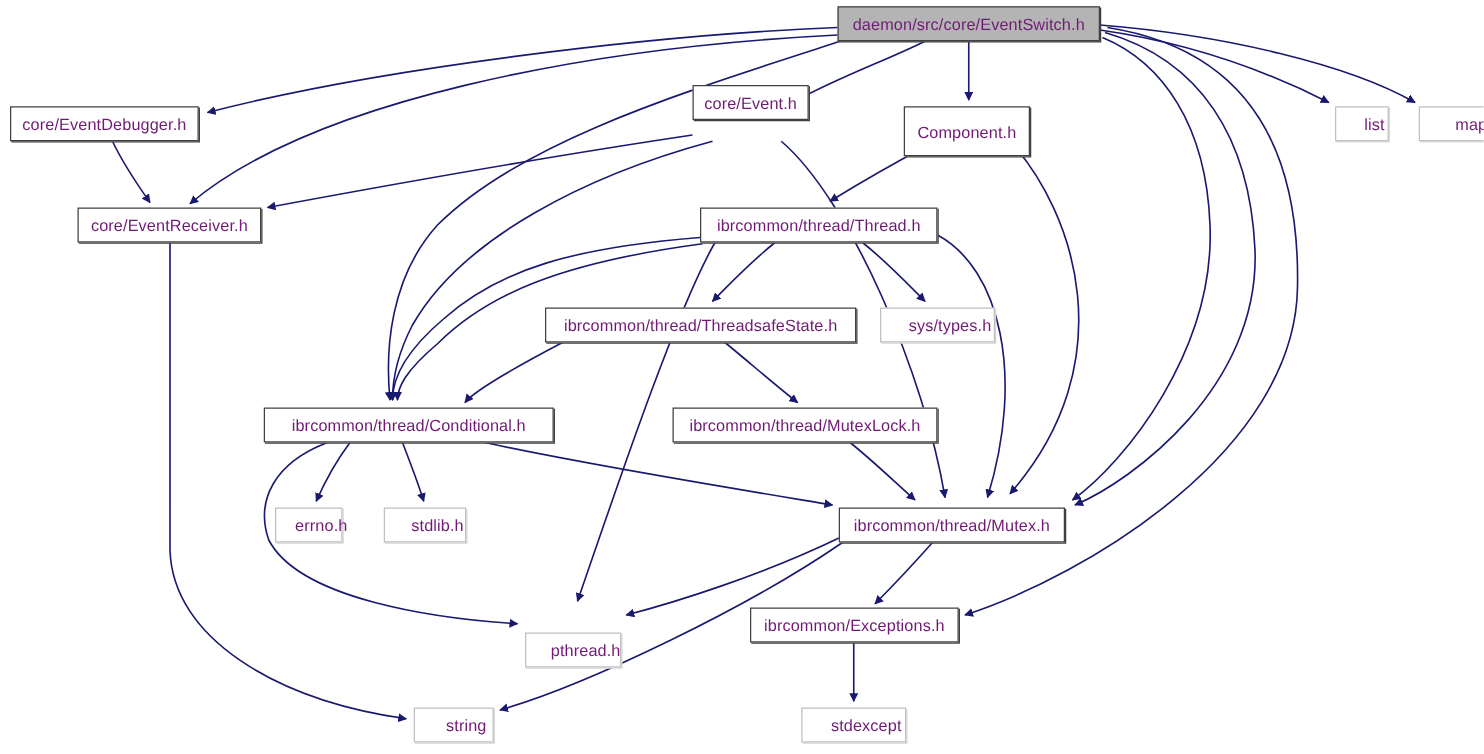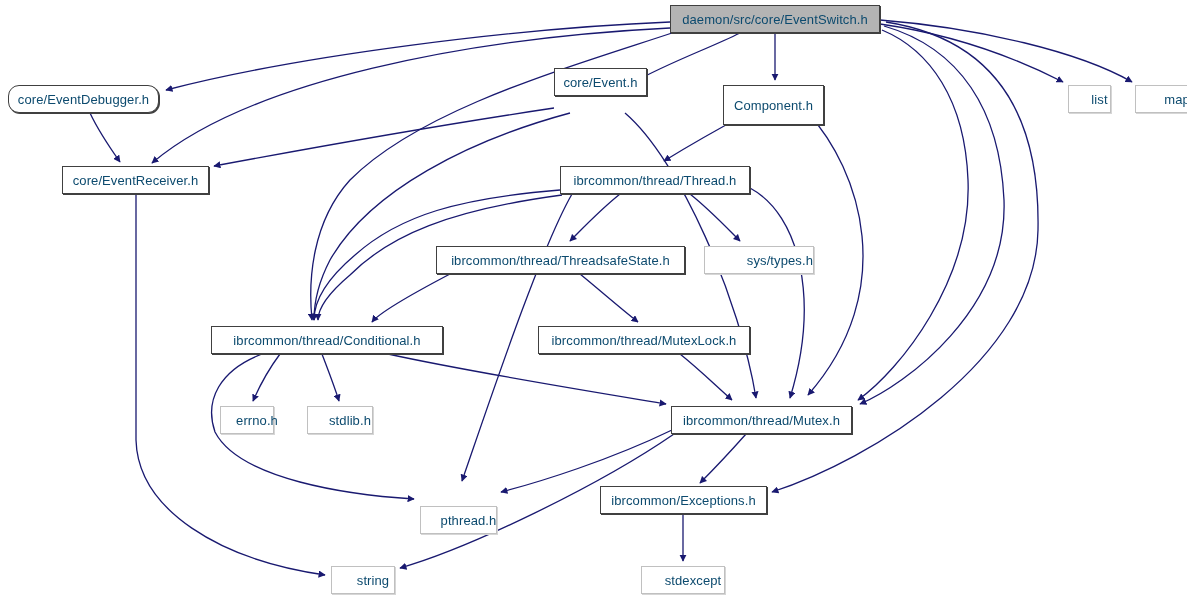--- a/index.html
+++ b/index.html
@@ -23,21 +23,21 @@
     height: 603px;
   }
   .node {
     position: absolute;
     box-sizing: border-box;
     display: flex;
     align-items: center;
     justify-content: center;
     white-space: nowrap;
     background: #ffffff;
-    color: #0c4a6e;
+    color: #701a75;
     font-size: 13px;
     line-height: 1;
     letter-spacing: 0.1px;
   }
   .node.normal {
     border: 1px solid #404040;
     box-shadow: 1px 1px 0 0 #404040;
   }
   .node.system {
     border: 1px solid #c0c0c0;
@@ -133,21 +133,21 @@
       <path d="M 674,434 C 600,485 470,548 400,568"></path>
 
       <path d="M 683,514 L 683,561"></path>
     </g>
   </svg>
 
   <div class="node root" style="left:670px; top:5px; width:210px; height:28px;">
     <span class="node-label">daemon/src/core/EventSwitch.h</span>
   </div>
 
-  <div class="node normal" style="left:8px; top:85px; width:151px; height:28px;border-radius:11px;">
+  <div class="node normal" style="left:8px; top:85px; width:151px; height:28px;">
     <span class="node-label">core/EventDebugger.h</span>
   </div>
 
   <div class="node normal" style="left:554px; top:68px; width:93px; height:28px;">
     <span class="node-label">core/Event.h</span>
   </div>
 
   <div class="node normal" style="left:723px; top:85px; width:101px; height:40px;">
     <span class="node-label">Component.h</span>
   </div>
@@ -165,21 +165,21 @@
   </div>
 
   <div class="node normal" style="left:560px; top:166px; width:190px; height:28px;">
     <span class="node-label">ibrcommon/thread/Thread.h</span>
   </div>
 
   <div class="node normal" style="left:436px; top:246px; width:249px; height:28px;">
     <span class="node-label">ibrcommon/thread/ThreadsafeState.h</span>
   </div>
 
-  <div class="node system" style="left:704px; top:246px; width:110px; height:28px;justify-content:flex-end;">
+  <div class="node system" style="left:704px; top:246px; width:92px; height:28px;">
     <span class="node-label">sys/types.h</span>
   </div>
 
   <div class="node normal" style="left:211px; top:326px; width:232px; height:28px;text-align:right;">
     <span class="node-label">ibrcommon/thread/Conditional.h</span>
   </div>
 
   <div class="node normal" style="left:538px; top:326px; width:212px; height:28px;">
     <span class="node-label">ibrcommon/thread/MutexLock.h</span>
   </div>

